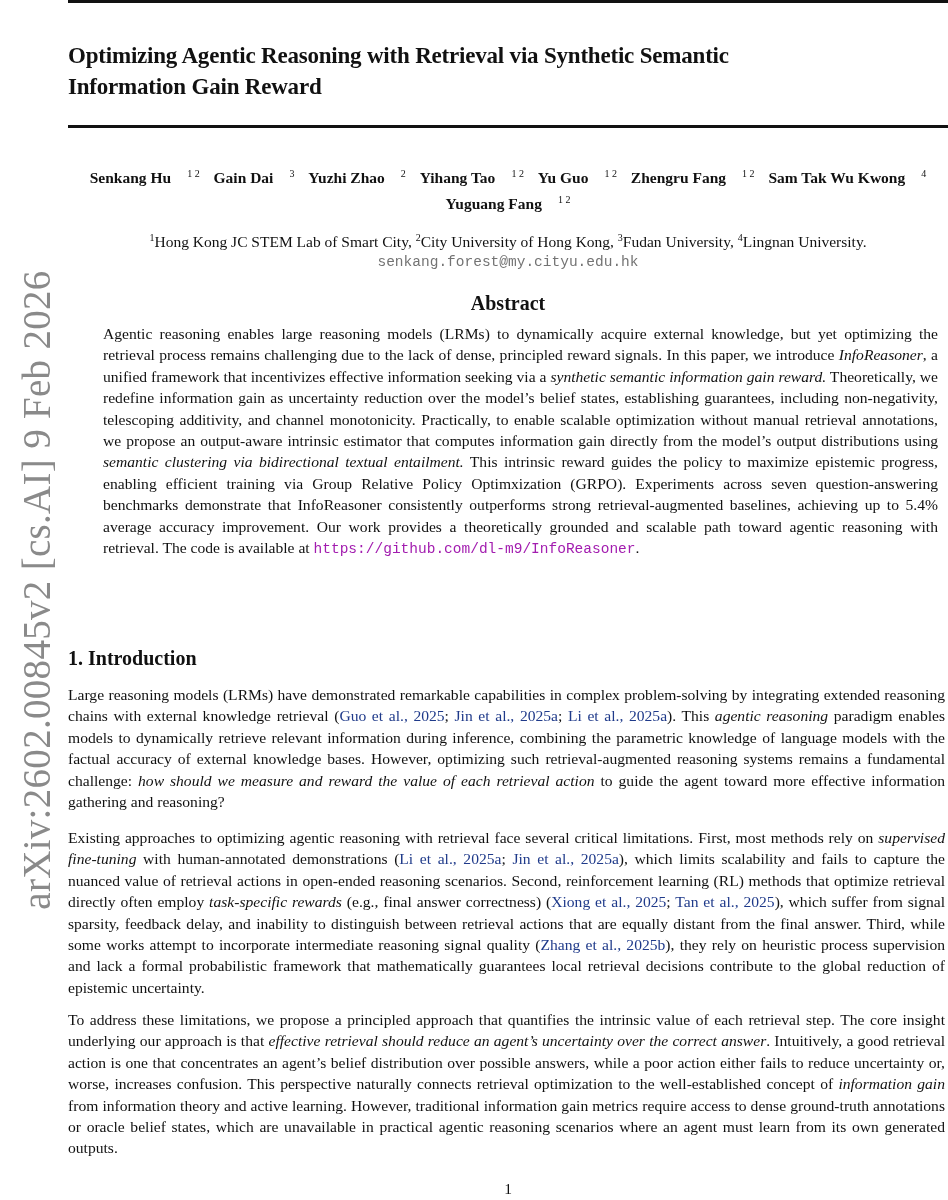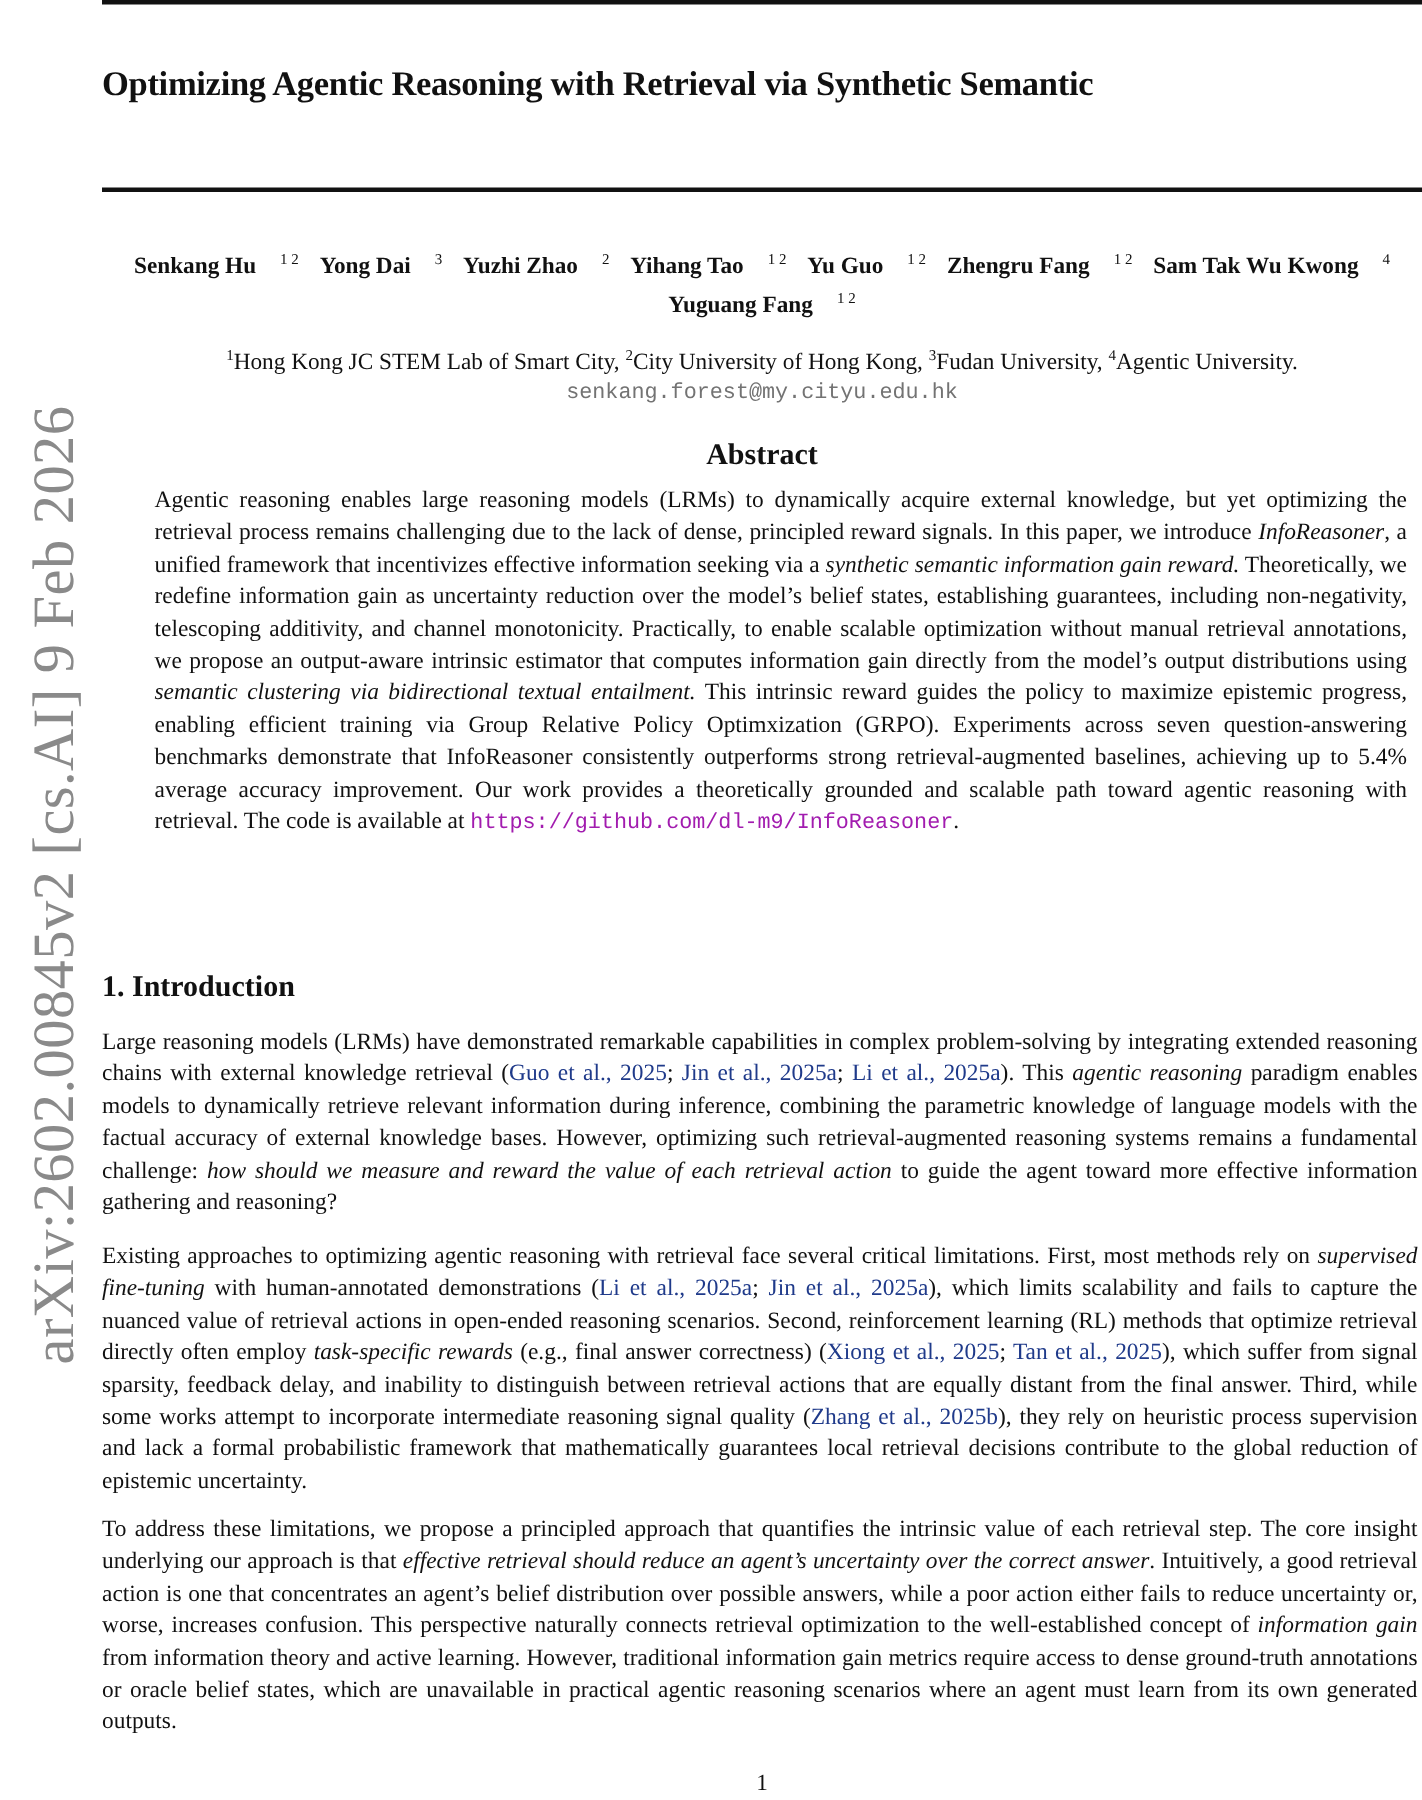--- a/index.html
+++ b/index.html
@@ -68,40 +68,41 @@
   i, em { font-style: italic; }
 </style>
 </head>
 <body>
 
 <div class="arxiv-stamp">arXiv:2602.00845v2  [cs.AI]  9 Feb 2026</div>
 
 <div class="rule top"></div>
 <div class="title">
   <div>Optimizing Agentic Reasoning with Retrieval via Synthetic Semantic</div>
+  <div>Information Gain Reward</div>
 </div>
 <div class="rule bottom"></div>
 
 <div class="authors">
   <span class="author"><span>Senkang Hu</span><sup>1 2</sup></span>
-  <span class="author"><span>Yong Dai</span><sup>3</sup></span>
+  <span class="author"><span>Gain Dai</span><sup>3</sup></span>
   <span class="author"><span>Yuzhi Zhao</span><sup>2</sup></span>
   <span class="author"><span>Yihang Tao</span><sup>1 2</sup></span>
   <span class="author"><span>Yu Guo</span><sup>1 2</sup></span>
   <span class="author"><span>Zhengru Fang</span><sup>1 2</sup></span>
   <span class="author"><span>Sam Tak Wu Kwong</span><sup>4</sup></span>
   <br>
   <span class="author"><span>Yuguang Fang</span><sup>1 2</sup></span>
 </div>
 
 <div class="affil">
   <span><sup>1</sup><span>Hong Kong JC STEM Lab of Smart City,</span></span>
   <span><sup>2</sup><span>City University of Hong Kong,</span></span>
   <span><sup>3</sup><span>Fudan University,</span></span>
-  <span><sup>4</sup><span>Agentic University.</span></span>
+  <span><sup>4</sup><span>Lingnan University.</span></span>
   <span class="email">senkang.forest@my.cityu.edu.hk</span>
 </div>
 
 <div class="abstract-title">Abstract</div>
 <div class="abstract-body"><span>Agentic reasoning enables large reasoning models (LRMs) to dynamically acquire external knowledge, but yet optimizing the retrieval process remains challenging due to the lack of dense, principled reward signals. In this paper, we introduce </span><i>InfoReasoner</i><span>, a unified framework that incentivizes effective information seeking via a </span><i>synthetic semantic information gain reward.</i><span> Theoretically, we redefine information gain as uncertainty reduction over the model’s belief states, establishing guarantees, including non-negativity, telescoping additivity, and channel monotonicity. Practically, to enable scalable optimization without manual retrieval annotations, we propose an output-aware intrinsic estimator that computes information gain directly from the model’s output distributions using </span><i>semantic clustering via bidirectional textual entailment.</i><span> This intrinsic reward guides the policy to maximize epistemic progress, enabling efficient training via Group Relative Policy Optimxization (GRPO). Experiments across seven question-answering benchmarks demonstrate that InfoReasoner consistently outperforms strong retrieval-augmented baselines, achieving up to 5.4% average accuracy improvement. Our work provides a theoretically grounded and scalable path toward agentic reasoning with retrieval. The code is available at </span><span class="mono-link">https://github.com/dl-m9/InfoReasoner</span><span>.</span></div>
 
 <div class="section-title">1. Introduction</div>
 
 <div class="para p1"><span>Large reasoning models (LRMs) have demonstrated remarkable capabilities in complex problem-solving by integrating extended reasoning chains with external knowledge retrieval (</span><span class="cite">Guo et al., 2025</span><span>; </span><span class="cite">Jin et al., 2025a</span><span>; </span><span class="cite">Li et al., 2025a</span><span>). This </span><i>agentic reasoning</i><span> paradigm enables models to dynamically retrieve relevant information during inference, combining the parametric knowledge of language models with the factual accuracy of external knowledge bases. However, optimizing such retrieval-augmented reasoning systems remains a fundamental challenge: </span><i>how should we measure and reward the value of each retrieval action</i><span> to guide the agent toward more effective information gathering and reasoning?</span></div>
 

